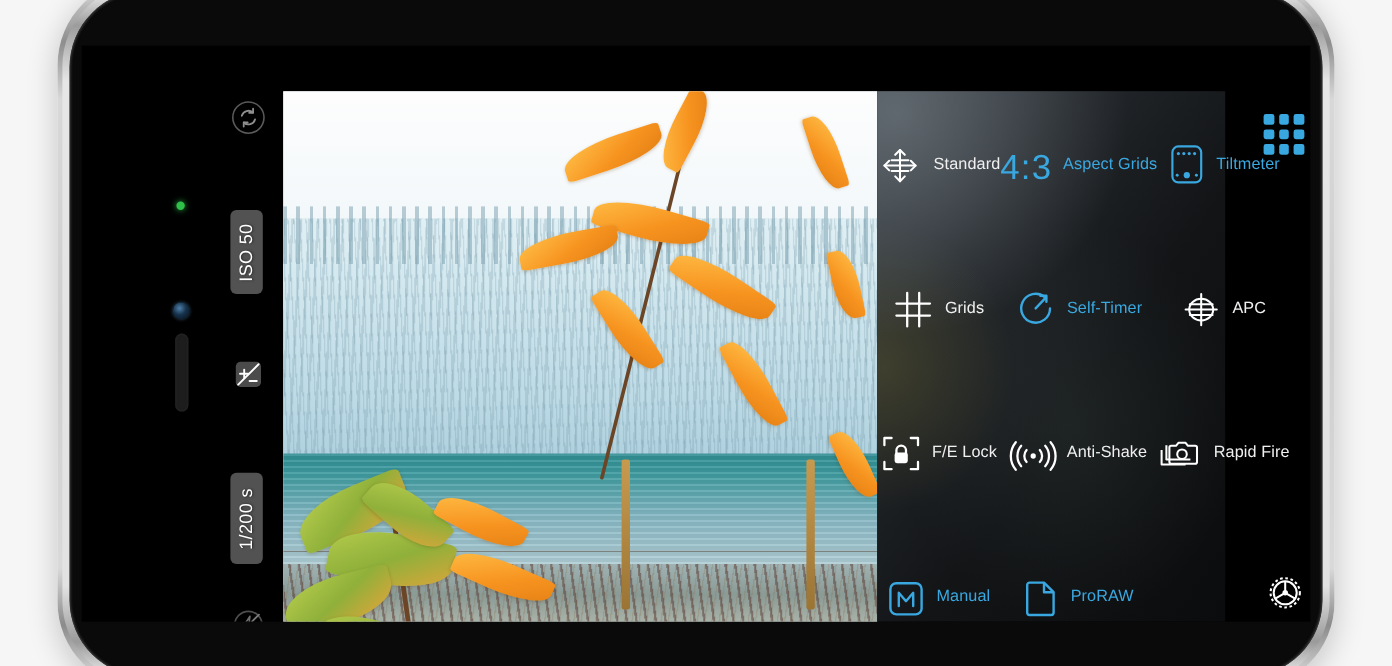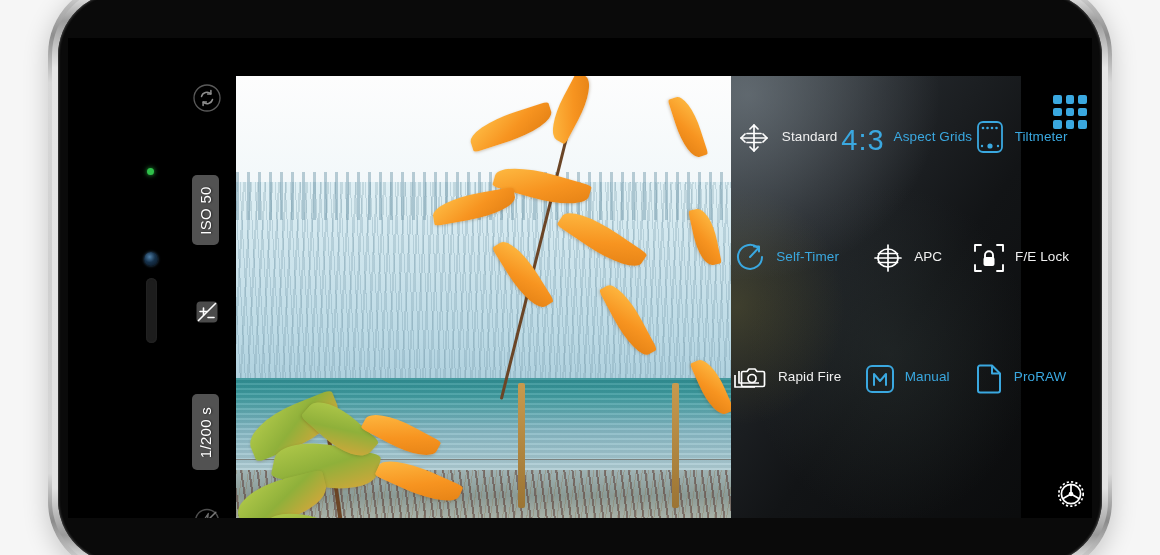--- a/index.html
+++ b/index.html
@@ -252,20 +252,30 @@
                   <circle cx="22.5" cy="9" r="1.3"></circle>
                 <circle cx="8" cy="27" r="1.2"></circle>
                   <circle cx="24" cy="27" r="1.2"></circle>
                 <circle cx="16" cy="27" r="2.6"></circle>
               </g>
             </svg>
           </span>
           <span class="lbl">Tiltmeter</span>
         </div>
 
+        <div class="cell">
+          <span class="ico">
+            <svg width="34" height="34" viewBox="0 0 34 34">
+              <g stroke="#fff" stroke-width="1.9" stroke-linecap="round">
+                <path d="M12 3v28M22 3v28M3 12h28M3 22h28"></path>
+              </g>
+            </svg>
+          </span>
+          <span class="lbl">Grids</span>
+        </div>
 
 
         <div class="cell on">
           <span class="ico">
             <svg width="34" height="34" viewBox="0 0 34 34">
               <path d="M24.5 6.5A12 12 0 1 0 29 16" fill="none" stroke="#3aa8e0" stroke-width="2" stroke-linecap="round"></path>
               <path d="M17 16 25.5 7" fill="none" stroke="#3aa8e0" stroke-width="2" stroke-linecap="round"></path>
               <path d="M21 5.5h5v5" fill="none" stroke="#3aa8e0" stroke-width="2" stroke-linecap="round" stroke-linejoin="round"></path>
             </svg>
           </span>
@@ -291,20 +301,36 @@
               <g fill="none" stroke="#fff" stroke-width="1.9" stroke-linecap="round" stroke-linejoin="round">
                 <path d="M3 10V4h6M25 4h6v6M31 24v6h-6M9 30H3v-6"></path>
                 <path d="M13 16.5v-2.2a4 4 0 0 1 8 0v2.2"></path>
               </g>
               <rect x="11.5" y="16" width="11" height="9" rx="2" fill="#fff"></rect>
             </svg>
           </span>
           <span class="lbl">F/E Lock</span>
         </div>
 
+        <div class="cell">
+          <span class="ico">
+            <svg width="38" height="30" viewBox="0 0 38 30">
+              <circle cx="19" cy="15" r="2.2" fill="#fff"></circle>
+              <g fill="none" stroke="#fff" stroke-width="1.9" stroke-linecap="round">
+                <path d="M13.5 10a7.5 7.5 0 0 0 0 10"></path>
+                <path d="M24.5 10a7.5 7.5 0 0 1 0 10"></path>
+                <path d="M9 6.5a13 13 0 0 0 0 17"></path>
+                <path d="M29 6.5a13 13 0 0 1 0 17"></path>
+                <path d="M4.5 3.5a18 18 0 0 0 0 23"></path>
+                <path d="M33.5 3.5a18 18 0 0 1 0 23"></path>
+              </g>
+            </svg>
+          </span>
+          <span class="lbl">Anti-Shake</span>
+        </div>
 
         <div class="cell">
           <span class="ico">
             <svg width="38" height="32" viewBox="0 0 38 32">
               <g fill="none" stroke="#fff" stroke-width="1.7" stroke-linejoin="round">
                 <path d="M4 12v12h20"></path>
                 <path d="M8 8v12h20"></path>
                 <path d="M12 8.5h4l2-2.5h6l2 2.5h6a1.5 1.5 0 0 1 1.5 1.5v12a1.5 1.5 0 0 1-1.5 1.5H12a1.5 1.5 0 0 1-1.5-1.5V10A1.5 1.5 0 0 1 12 8.5z"></path>
                 <circle cx="21" cy="15.5" r="4"></circle>
               </g>

